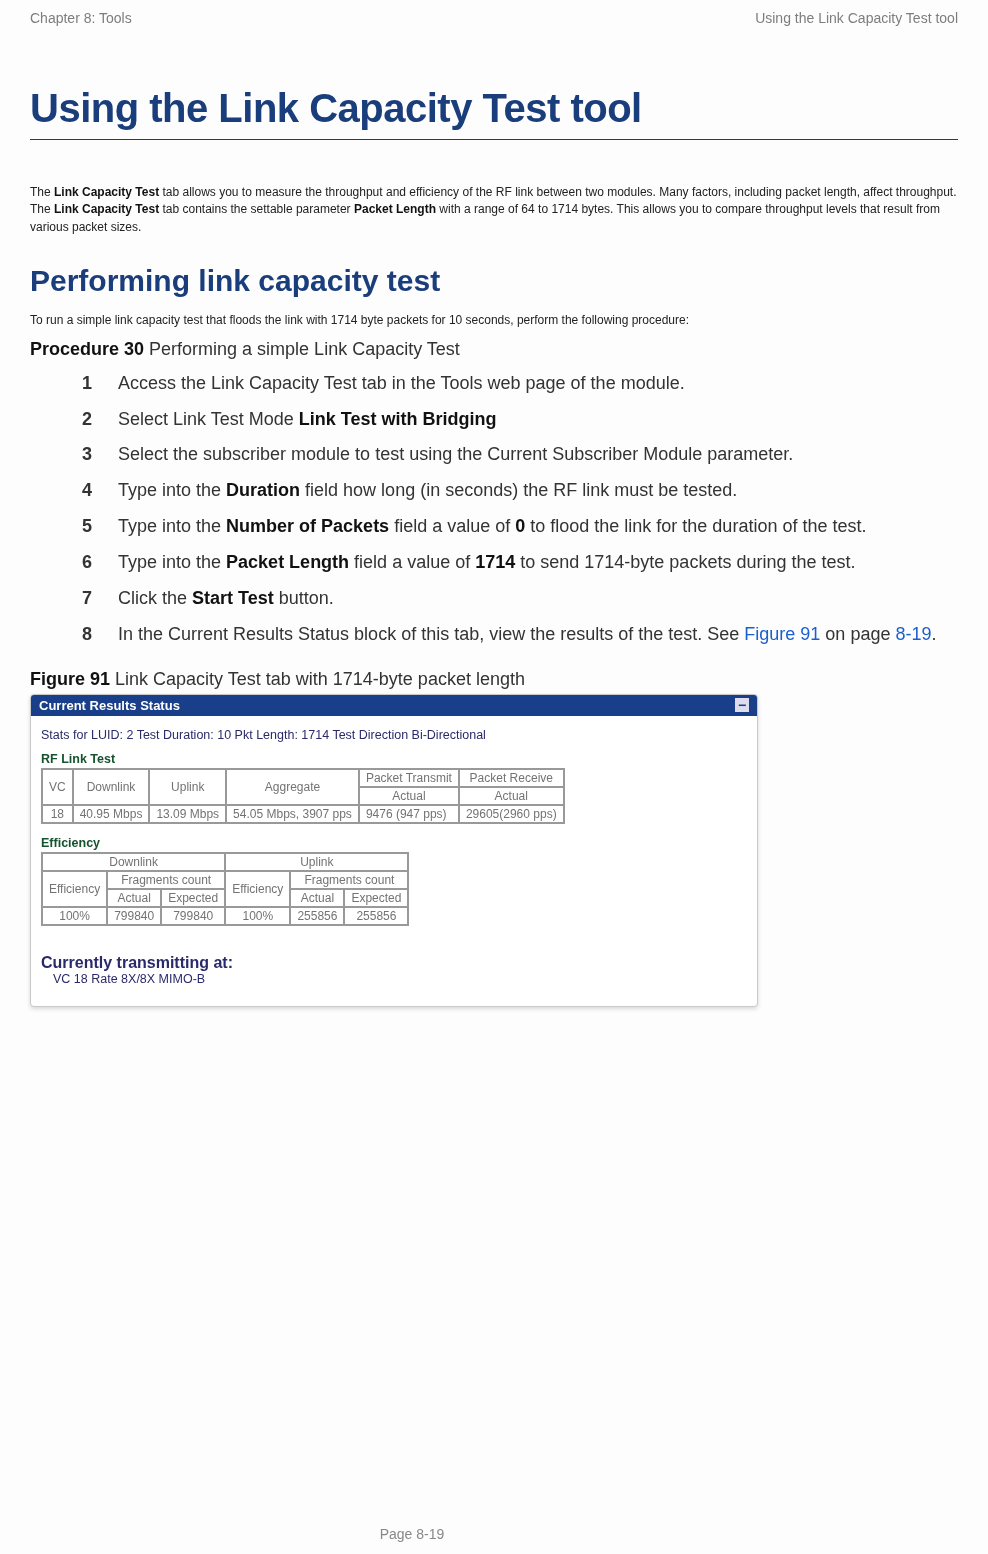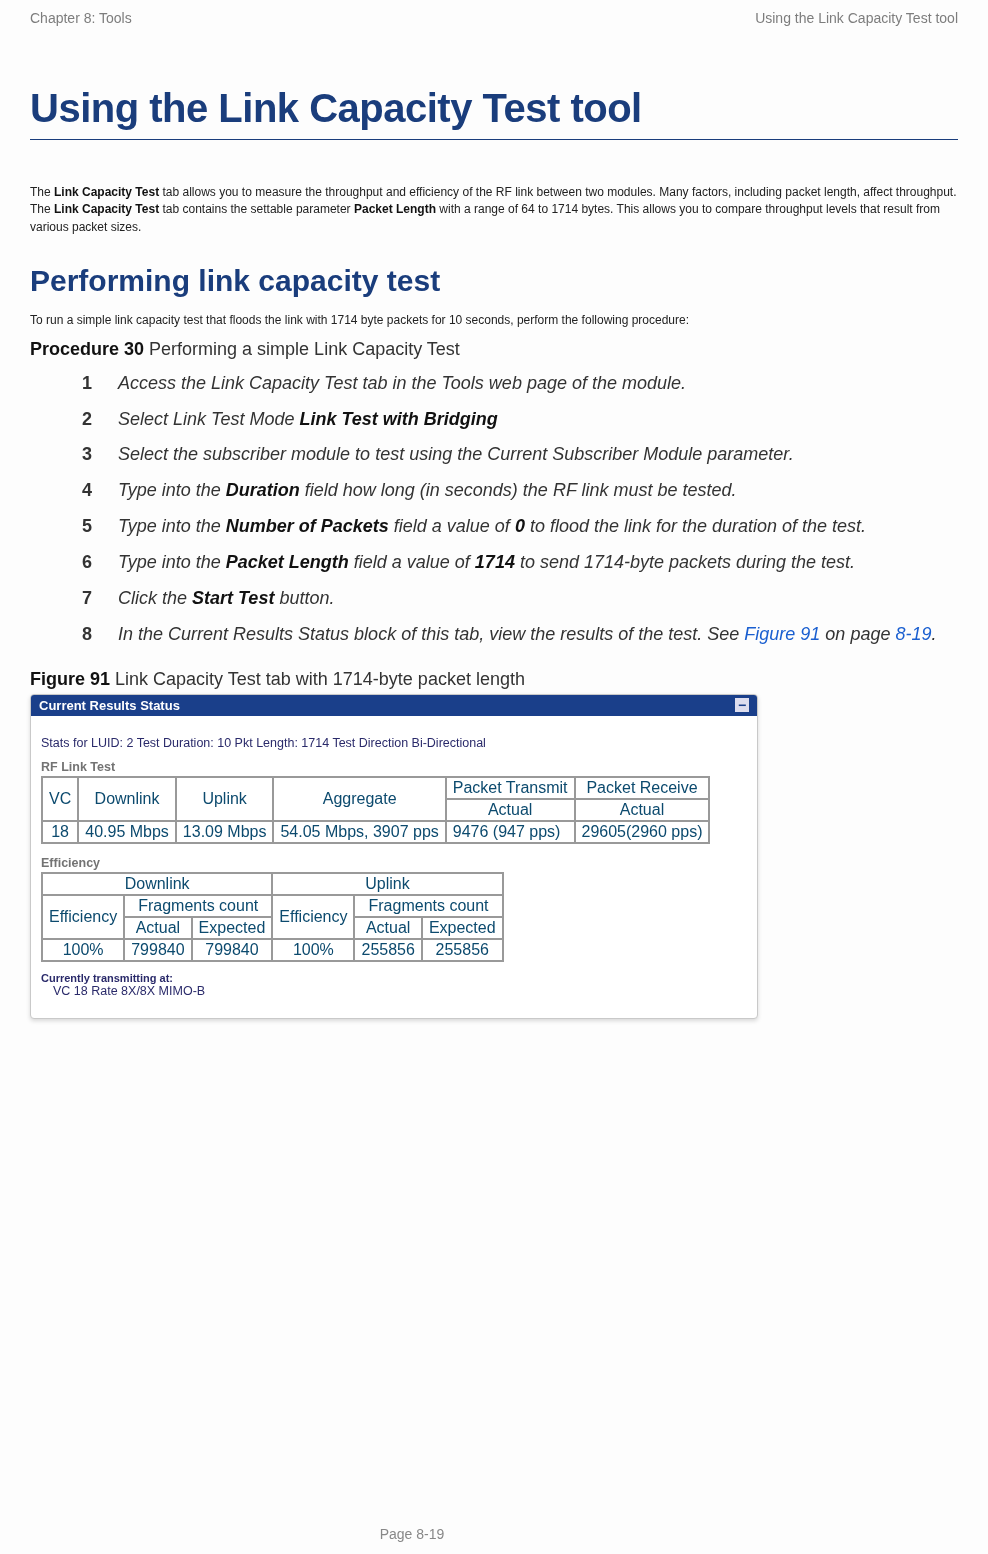--- a/index.html
+++ b/index.html
@@ -15,43 +15,43 @@
   .header-row { display: flex; justify-content: space-between; color: #7d7d7d; font-size: 14px; margin-bottom: 60px; }
   h1.title { font-family: "Arial Narrow", Arial, sans-serif; font-stretch: condensed; color: #1a3d7c; font-weight: bold; font-size: 40px; letter-spacing: -0.5px; padding-bottom: 8px; border-bottom: 1px solid #1a3d7c; margin-bottom: 44px; }
   h2.subtitle { font-family: "Arial Narrow", Arial, sans-serif; font-stretch: condensed; color: #1a3d7c; font-weight: bold; font-size: 30px; margin-top: 28px; margin-bottom: 14px; }
   p.body { font-size: 12px; line-height: 1.45; margin-bottom: 6px; color: #222; }
   .b { font-weight: bold; color: #111; }
   .link { color: #1a5fd0; }
   .proc-line { font-size: 18px; line-height: 1.45; margin-bottom: 8px; }
   ol.steps { list-style: none; margin: 8px 0 20px 52px; }
   ol.steps li { display: flex; font-size: 18px; line-height: 1.55; margin-bottom: 8px; }
   ol.steps li .num { font-weight: bold; width: 36px; flex-shrink: 0; }
-  ol.steps li .txt { flex: 1; font-style: italic; }
+  ol.steps li .txt { flex: 1; }
   .fig-label { font-size: 18px; margin-top: 4px; margin-bottom: 4px; }
 
   
   .screenshot {
     width: 728px;
     border: 1px solid #c9c9c9;
     border-radius: 4px;
     box-shadow: 0 2px 4px rgba(0,0,0,0.15);
     background: #fff;
     font-family: Arial, sans-serif;
     overflow: hidden;
   }
   .ss-titlebar { background: #1a3f8a; color: #fff; font-weight: bold; font-size: 13px; padding: 3px 8px; display:flex; justify-content:space-between; align-items:center;}
   .ss-titlebar .minus { background:#dde; color:#1a3f8a; width:14px; height:14px; display:flex; align-items:center; justify-content:center; font-size:14px; line-height:1;}
-  .ss-body { padding: 20px 10px 12px 10px; border-radius: 16px; }
+  .ss-body { padding: 12px 10px 12px 10px; border-radius: 16px; }
   .ss-info { color: #2a2a6a; font-size: 12.5px; margin-bottom: 10px; }
-  .ss-section-label { color: #737373; font-size: 12.5px; font-weight: bold; margin: 6px 0 2px 0; }
-  table.ss-table { border-collapse: collapse; font-size: 16px; color: #0c4a6e; }
+  .ss-section-label { color: #14532d; font-size: 12.5px; font-weight: bold; margin: 6px 0 2px 0; }
+  table.ss-table { border-collapse: collapse; font-size: 12px; color: #737373; }
   table.ss-table th, table.ss-table td { border: 2px solid #999; padding: 1px 6px; background: #fff; font-weight: normal; text-align: center; }
   table.ss-table td.left { text-align: left; }
   .ss-note { color: #555b88; font-size: 12px; margin-top: 14px; }
-  .ss-current { color: #2a2a6a; font-size: 11px; font-weight: bold; margin-top: 10px; }
+  .ss-current { color: #2a2a6a; font-size: 16px; font-weight: bold; margin-top: 28px; }
   .ss-rate { color: #2a2a6a; font-size: 12.5px; margin-left: 12px; margin-bottom: 8px;}
   .footer { position: absolute; bottom: 12px; left: 0; width: 824px; text-align: center; color: #888; font-size: 14px; }
 </style>
 </head>
 <body>
 
 <div class="header-row">
   <span>Chapter 8:  Tools</span>
   <span>Using the Link Capacity Test tool</span>
 </div>

